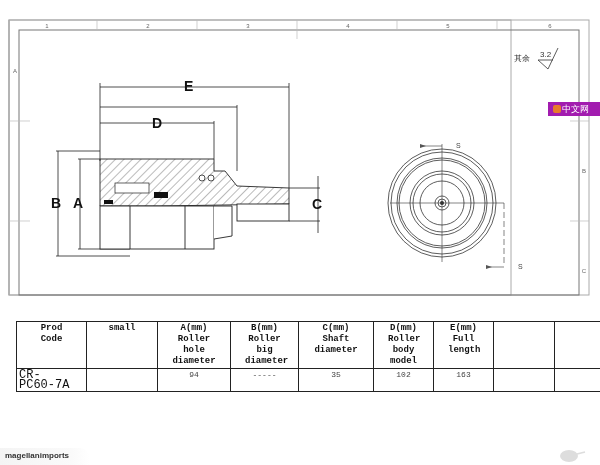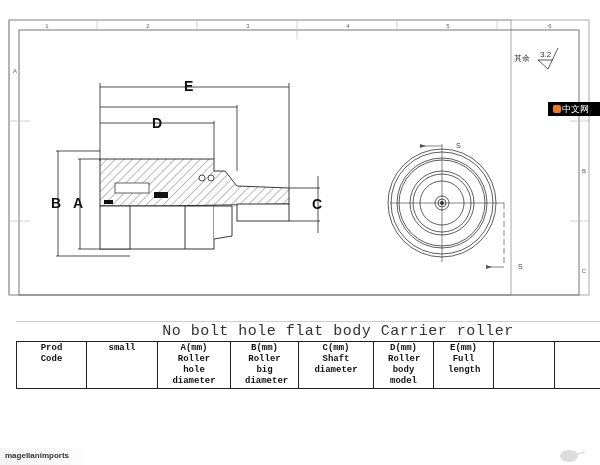--- a/index.html
+++ b/index.html
@@ -8,21 +8,21 @@
     .tbl-wrap { position: absolute; left: 16px; top: 321px; width: 584px; }
     .tbl-title { font-family: "Liberation Mono", monospace; font-size: 15px; color: #333; text-align: center; height: 19px; line-height: 19px; border-top: 1px solid #ccc; letter-spacing: 0.5px; padding-left: 60px; }
     table { border-collapse: collapse; width: 584px; table-layout: fixed; }
     td, th { border: 1px solid #222; font-family: "Liberation Mono", monospace; font-size: 9px; text-align: center; vertical-align: top; padding: 1px 14px; color: #111; }
     th { font-weight: bold; line-height: 11px; height: 33px; }
     td { height: 10px; line-height: 10px; font-size: 8px; color: #444; }
     td.prod { font-size: 12px; color: #111; text-align: left; padding-left: 2px; }
     .brand { position: absolute; left: 0; top: 448px; width: 90px; height: 17px; background: linear-gradient(90deg,#f4f4f4,#fafafa 80%,#fff); border-top-right-radius: 10px; }
     .brand span { position: absolute; left: 5px; top: 3px; font-size: 8px; font-weight: bold; color: #333; }
     .logo { position: absolute; left: 556px; top: 447px; }
-    .watermark { position: absolute; left: 548px; top: 102px; width: 52px; height: 14px; background: #000000; }
+    .watermark { position: absolute; left: 548px; top: 102px; width: 52px; height: 14px; background: #a21caf; }
     .watermark span { position: absolute; left: 14px; top: 1px; color: #fff; font-size: 9px; }
     .watermark i { position: absolute; left: 5px; top: 3px; width: 8px; height: 8px; background: #e87a2a; border-radius: 2px; }
   </style>
 </head>
 <body>
 
 <div class="sheet">
   <svg width="600" height="290" viewBox="0 0 600 290" xmlns="http://www.w3.org/2000/svg">
     <defs>
       <pattern id="hatch" patternUnits="userSpaceOnUse" width="6" height="6" patternTransform="rotate(45)">
@@ -128,21 +128,20 @@
     </g>
   </svg>
 </div>
 
 <div class="watermark">
   <i></i>
   <span>中文网</span>
 </div>
 
 <div class="tbl-wrap">
-  <div class="tbl-title">No bolt hole flat body Carrier roller</div>
   <table>
     <colgroup>
       <col style="width:70px">
         <col style="width:71px">
         <col style="width:73px">
         <col style="width:68px">
       <col style="width:75px">
         <col style="width:60px">
         <col style="width:60px">
         <col style="width:61px">
@@ -175,20 +174,31 @@
             <div>Roller body</div>
             <div>model</div>
           </th>
       <th>
             <div>E(mm)</div>
             <div>Full length</div>
           </th>
       <th></th>
       <th></th>
     </tr>
+    <tr>
+      <td class="prod">CR-PC60-7A</td>
+      <td></td>
+      <td>94</td>
+      <td>-----</td>
+      <td>35</td>
+      <td>102</td>
+      <td>163</td>
+      <td></td>
+      <td></td>
+    </tr>
   </tbody>
     </table>
 </div>
 
 <div class="brand">
   <span>magellanimports</span>
 </div>
 <div class="logo">
   <svg width="30" height="16" viewBox="0 0 30 16">
       <ellipse cx="13" cy="9" rx="9" ry="6" fill="#ddd"></ellipse>

